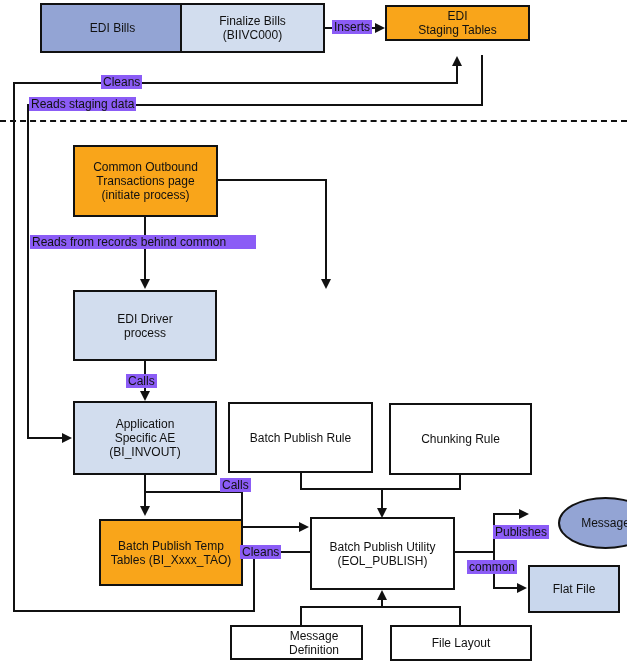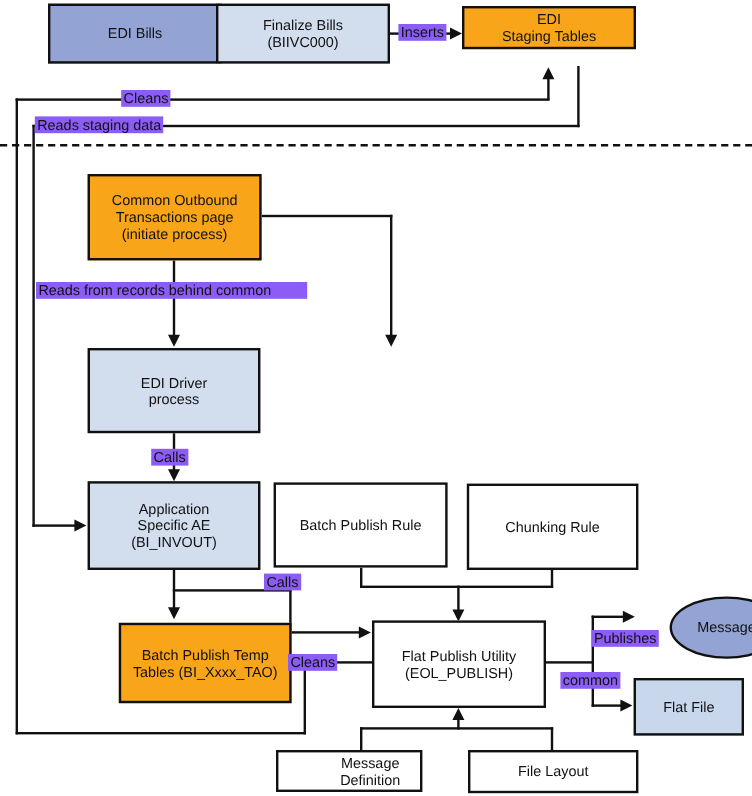--- a/index.html
+++ b/index.html
@@ -157,33 +157,33 @@
   <div class="box fill-white" style="left:228px;top:402px;width:145px;height:71px;">
     <span>Batch Publish Rule</span>
   </div>
 
   <div class="box fill-orange" style="left:73px;top:519px;width:144px;height:67px;margin-left:26px;">
     <span>Batch Publish Temp</span>
     <span>Tables (BI_Xxxx_TAO)</span>
   </div>
 
   <div class="box fill-white" style="left:310px;top:517px;width:145px;height:73px;">
-    <span>Flat Publish Utility</span>
+    <span>Batch Publish Utility</span>
     <span>(EOL_PUBLISH)</span>
   </div>
 
   <div class="box ellipse fill-blue-med" style="left:530px;top:497px;width:95px;height:52px;">
     <span>Message</span>
   </div>
 
   <div class="box fill-blue-flat" style="left:528px;top:565px;width:92px;height:48px;">
     <span>Flat File</span>
   </div>
 
-  <div class="box fill-white" style="left:230px;top:625px;width:122px;height:35px;padding-left:35px;">
+  <div class="box fill-white" style="left:230px;top:625px;width:133px;height:35px;padding-left:35px;">
     <span>Message Definition</span>
   </div>
 
   <div class="box fill-white" style="left:390px;top:625px;width:142px;height:36px;">
     <span>File Layout</span>
   </div>
 
   <span class="lbl" style="left:332px;top:20px;">Inserts</span>
   <span class="lbl" style="left:101px;top:75px;">Cleans</span>
   <span class="lbl" style="left:29px;top:97px;">Reads staging data</span>

